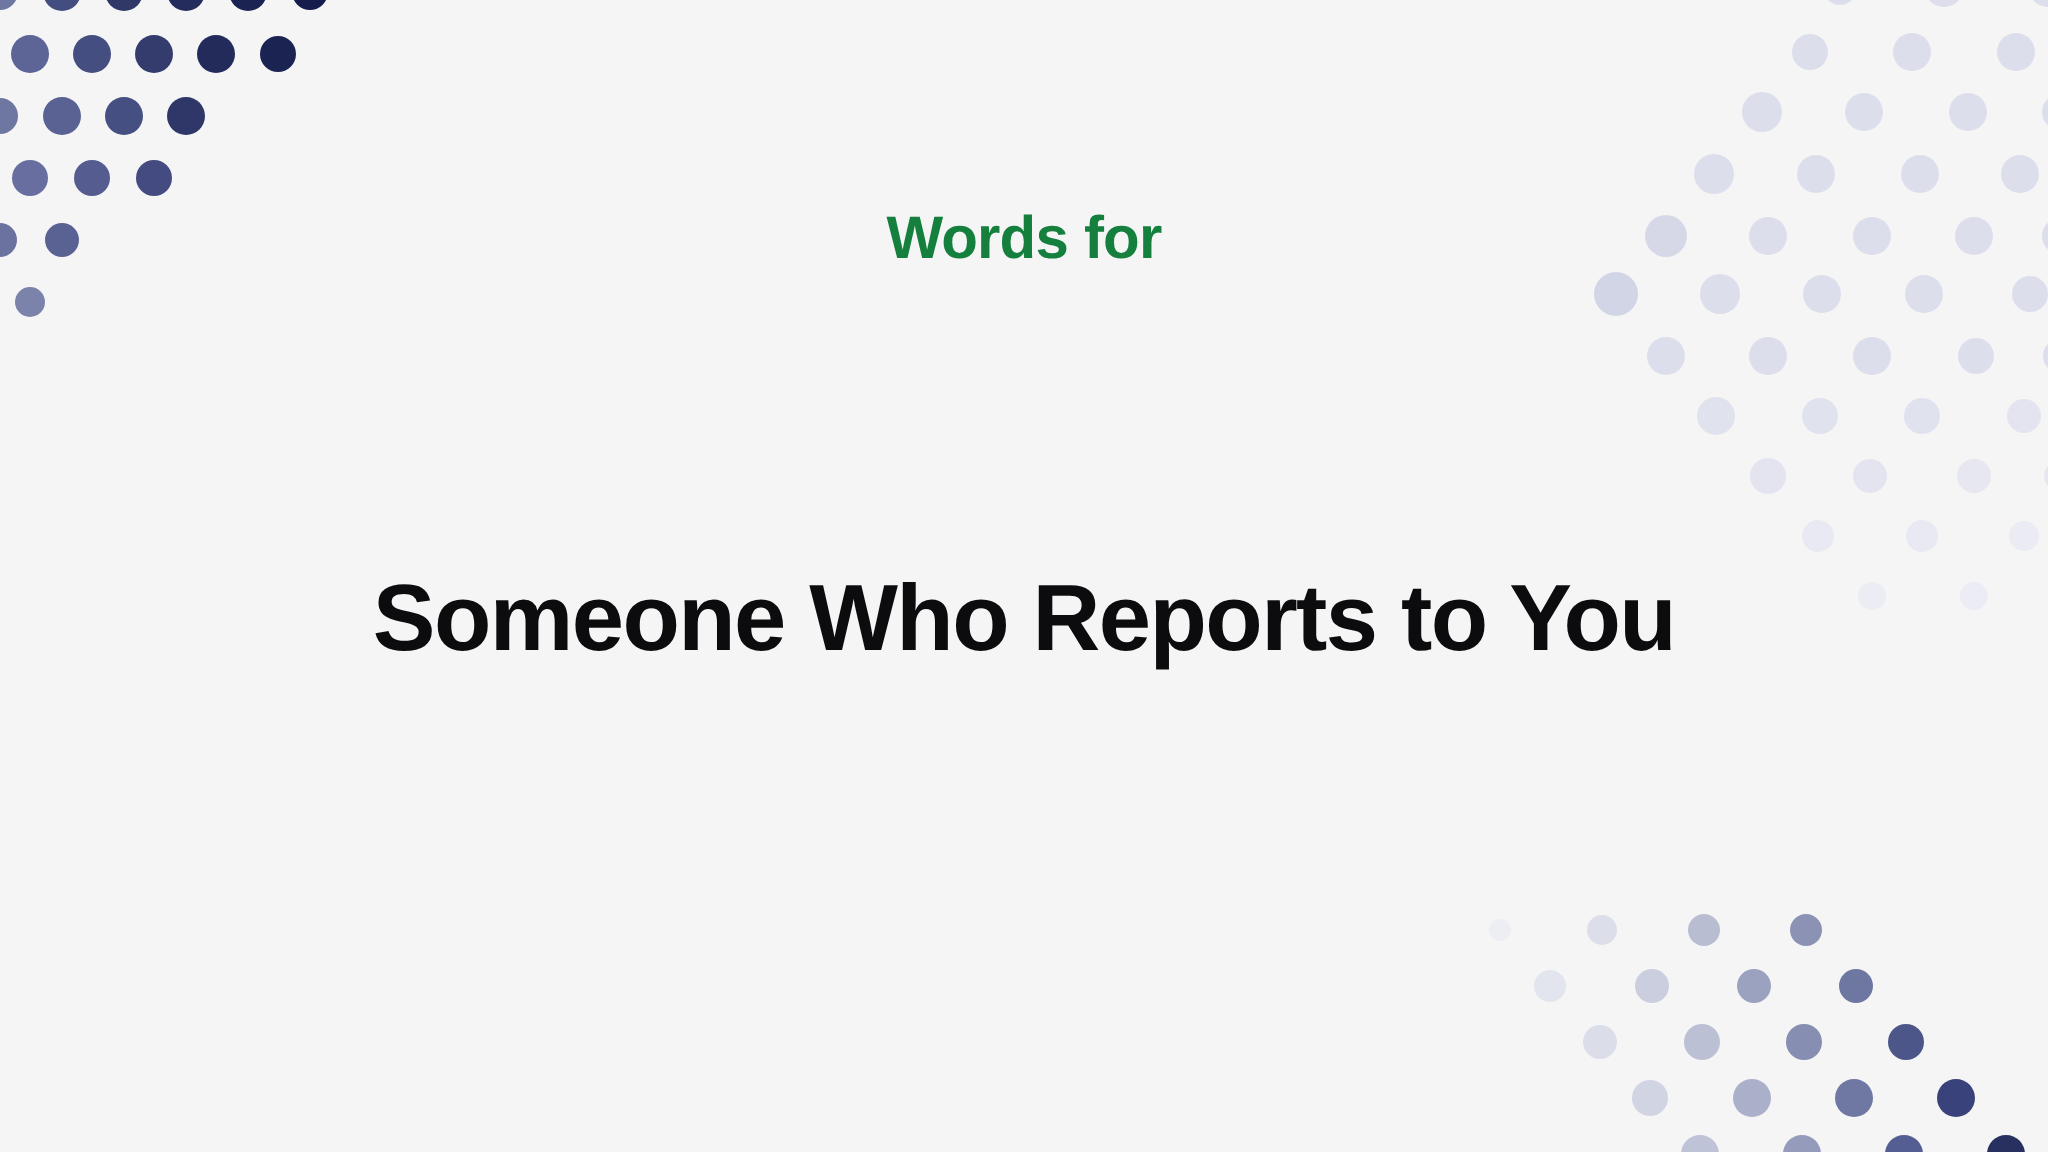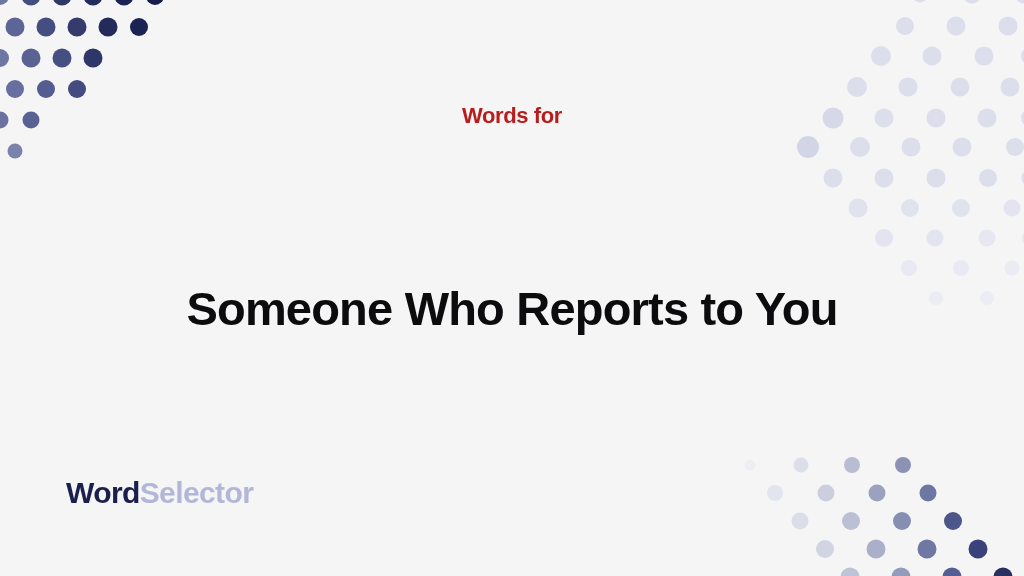--- a/index.html
+++ b/index.html
@@ -40,24 +40,24 @@
     left: 0;
     right: 0;
     top: 0;
     text-align: center;
   }
   #eyebrow-title {
     position: absolute;
     left: 0;
     right: 0;
     top: 103px;
-    font-size: 22px;
+    font-size: 30px;
     font-weight: 700;
     letter-spacing: -0.4px;
-    color: #b91c1c;
+    color: #15803d;
     line-height: 1.15;
   }
   #main-heading {
     position: absolute;
     left: 112px;
     right: 112px;
     top: 244px;
     font-size: 47px;
     font-weight: 700;
     letter-spacing: -0.8px;
@@ -206,17 +206,14 @@
         <circle cx="273" cy="129" r="9.5" fill="#28305f"></circle>
       </g>
     </svg>
   </div>
 
   <div id="text-block">
     <div id="eyebrow-title">Words for</div>
     <h1 id="main-heading">Someone Who Reports to You</h1>
   </div>
 
-  <div id="logo">
-    <span class="logo-word">Word</span><span class="logo-selector">Selector</span>
-  </div>
 
 </div>
 
 </body></html>

